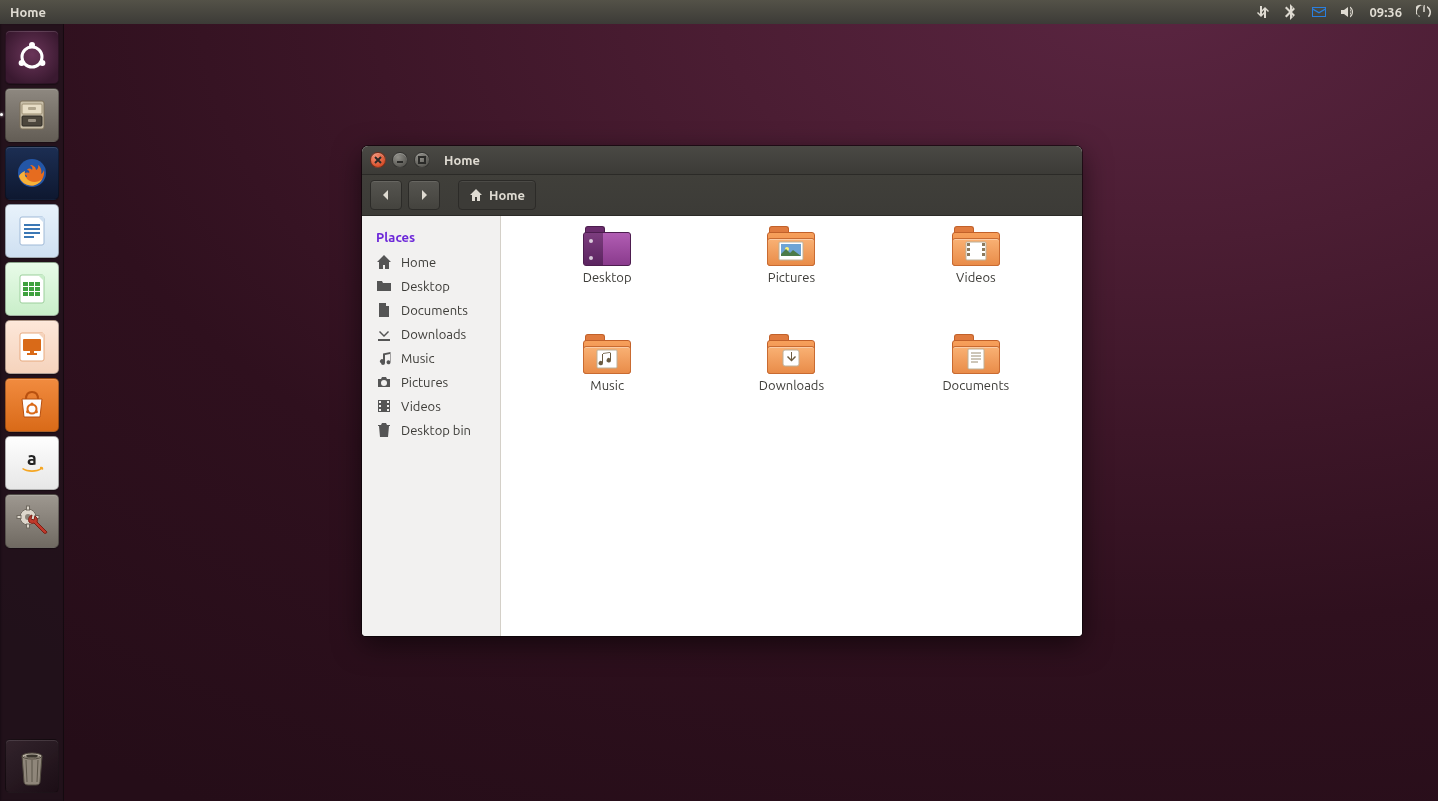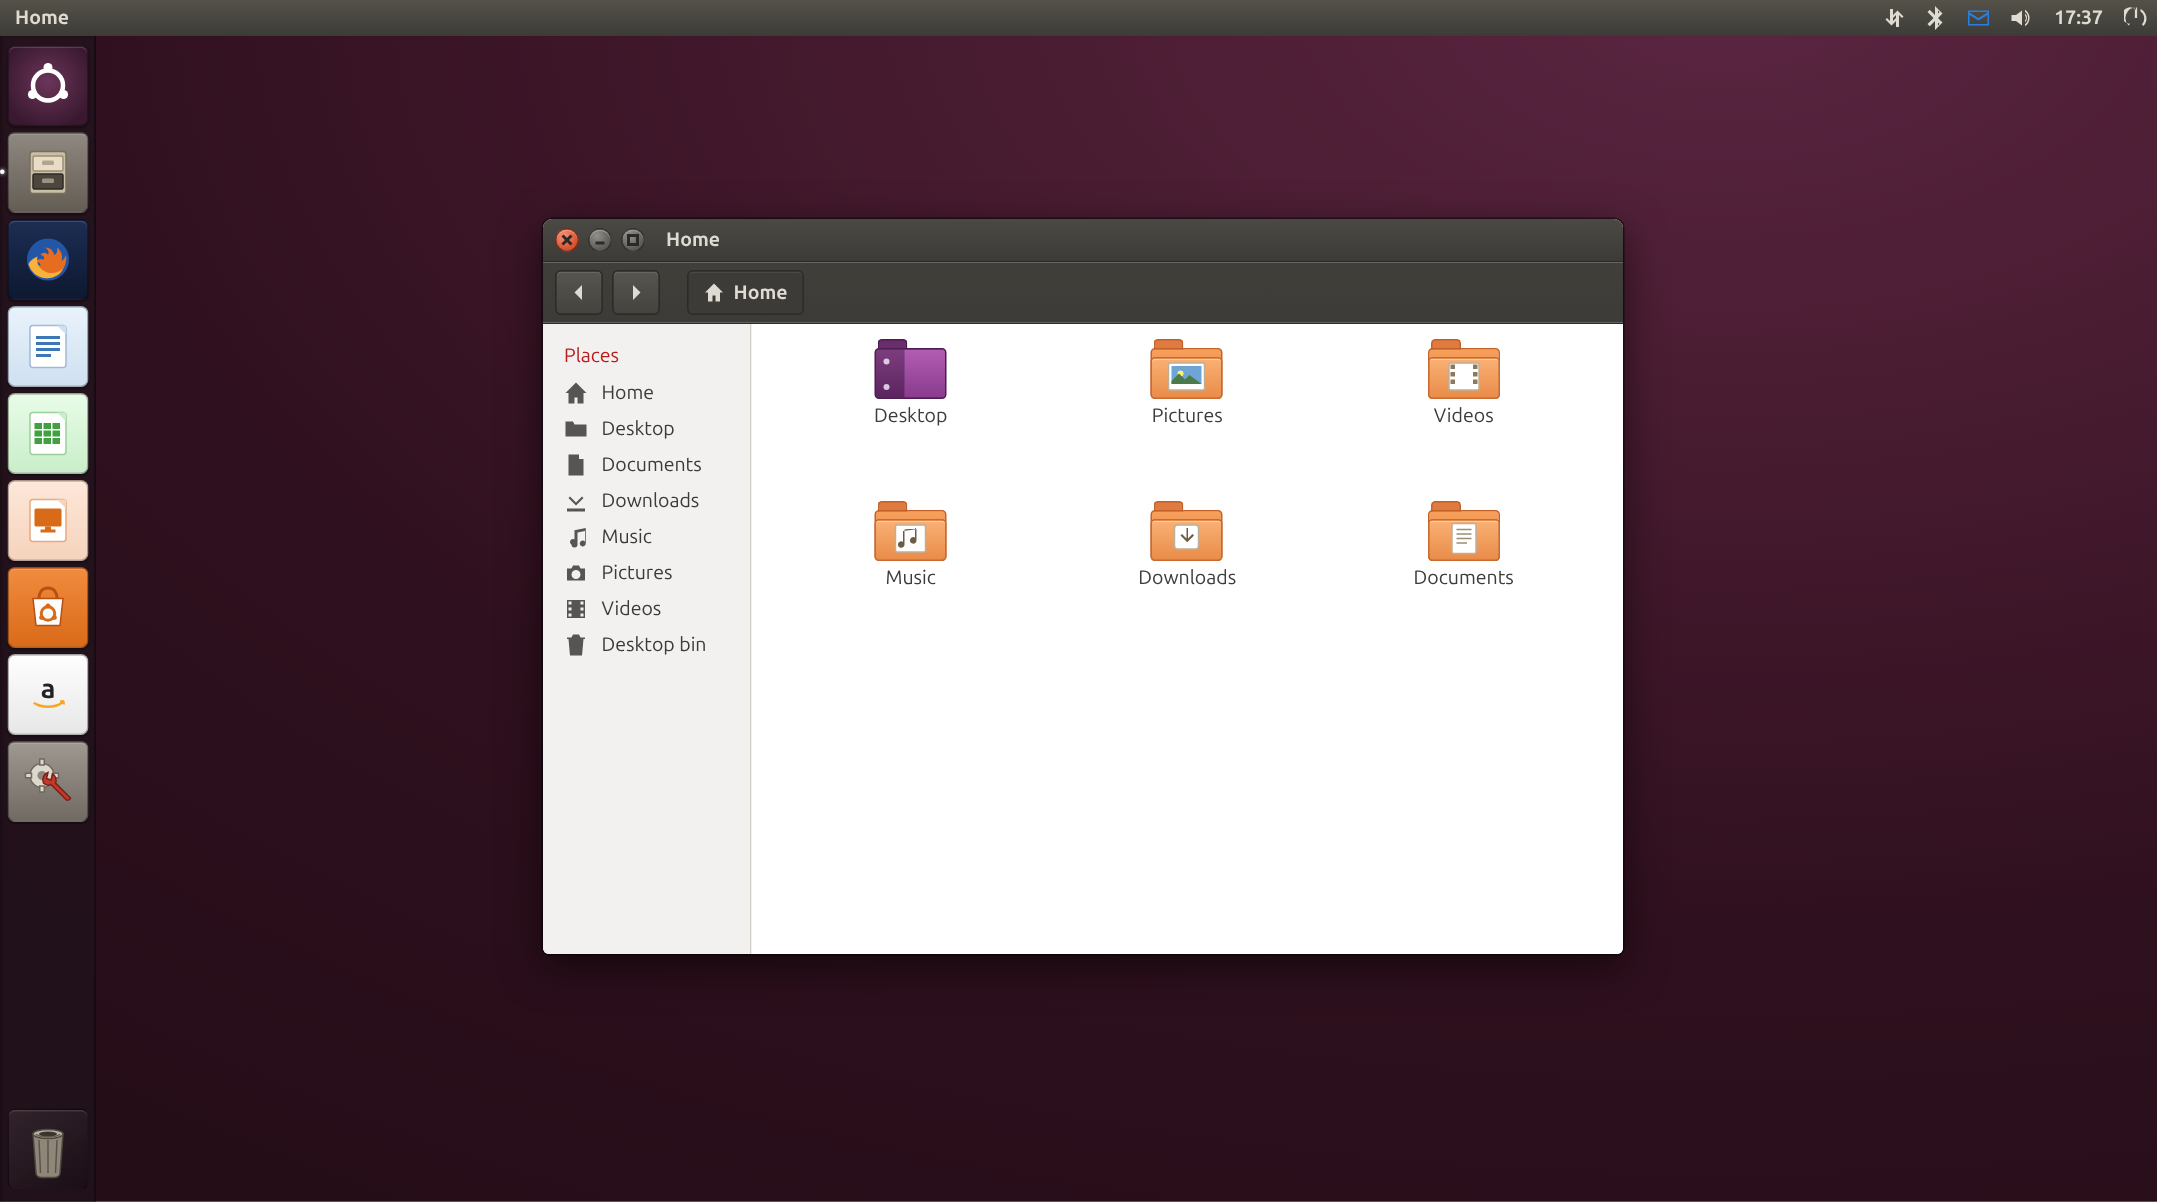--- a/index.html
+++ b/index.html
@@ -73,21 +73,21 @@
 .navbtn svg{width:12px;height:12px;fill:#DFDBD2;}
 .path-seg{height:28px;padding:0 10px;border-radius:4px;background:#3C3B37;
  border:1px solid #2c2b28;display:flex;align-items:center;gap:6px;color:#DFDBD2;
  font-size:13px;font-weight:bold;cursor:pointer;
  box-shadow:inset 0 1px 0 rgba(255,255,255,0.08);}
 .path-seg svg{width:14px;height:14px;fill:#DFDBD2;}
 
 .body{display:flex;height:calc(100% - 68px);}
 .sidebar{width:138px;background:#F2F1F0;border-right:1px solid #d4d0c8;
  padding:8px 0;font-size:13px;color:#3C3B37;}
-.side-head{padding:6px 12px 6px 14px;font-weight:normal;color:#b91c1c;}
+.side-head{padding:6px 12px 6px 14px;font-weight:bold;color:#6d28d9;}
 .side-item{display:flex;align-items:center;gap:9px;padding:4px 10px 4px 14px;cursor:pointer;}
 .side-item svg{width:16px;height:16px;fill:#555;flex-shrink:0;}
 .content{flex:1;background:#ffffff;padding:10px 14px;display:grid;
  grid-template-columns:repeat(3,1fr);grid-auto-rows:100px;gap:8px 0;
  justify-items:center;align-content:start;}
 .file{display:flex;flex-direction:column;align-items:center;gap:4px;width:130px;cursor:pointer;}
 .file .lbl{font-size:13px;color:#3C3B37;text-align:center;}
 .folder-ico{width:48px;height:40px;position:relative;}
 
 
@@ -128,21 +128,21 @@
   <span class="ind mail">
       <svg viewBox="0 0 16 16">
         <path d="M1 3h14v10H1V3zm1 1v.4L8 8l6-3.6V4H2zm12 2-6 3.6L2 6v6h12V6z"></path>
       </svg>
     </span>
   <span class="ind">
       <svg viewBox="0 0 16 16">
         <path d="M2 6v4h3l4 3V3L5 6H2zm9-1a4 4 0 010 6v-1.3a2.7 2.7 0 000-3.4V5zm0-2.5a6.5 6.5 0 010 11v-1.4a5.1 5.1 0 000-8.2V2.5z"></path>
       </svg>
     </span>
-  <span class="clock">17:37</span>
+  <span class="clock">09:36</span>
   <span class="ind">
       <svg viewBox="0 0 16 16">
         <path d="M8 1a7 7 0 00-4.95 11.95l1.06-1.06A5.5 5.5 0 118 2.5V1zm3 1v1.7a5.52 5.52 0 012.5 4.6 5.47 5.47 0 01-1.6 3.9l1.05 1.05A7 7 0 0011 2zM7.25 1h1.5v7h-1.5V1z"></path>
       </svg>
     </span>
 </div>
 
 <div class="launcher">
   <div class="tile bfb" title="Dash">
     <svg width="34" height="34" viewBox="0 0 34 34">

